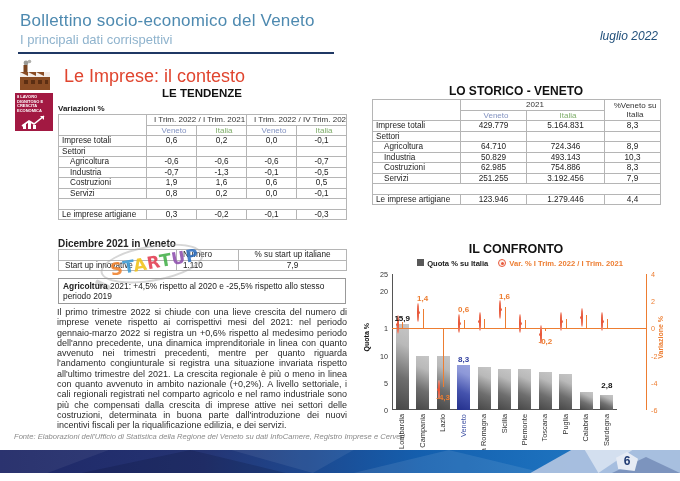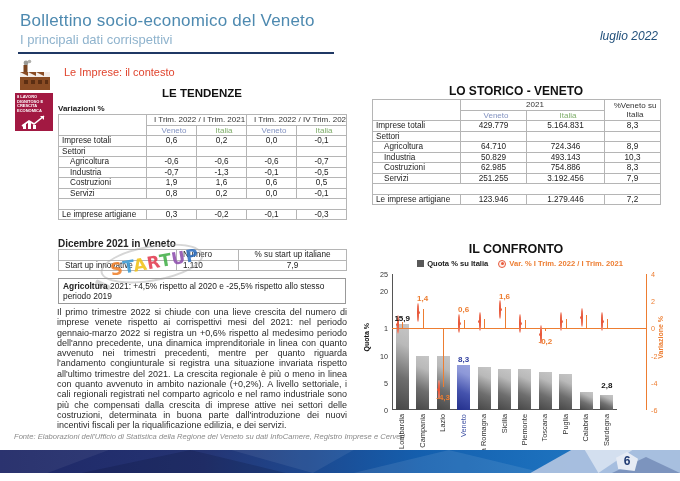--- a/index.html
+++ b/index.html
@@ -17,21 +17,21 @@
   .hdr-rule  { position:absolute; left:18px; top:52px; width:316px; height:2px; background:#1f3864; }
   .hdr-date  { position:absolute; right:22px; top:29px; font-size:12px; font-style:italic; color:#1f4e79; }
 
   
   .factory-wrap { position:absolute; left:16px; top:59px; width:38px; height:32px; }
   .sdg-badge { position:absolute; left:15px; top:93px; width:38px; height:38px; background:#a21942; color:#fff; padding:2px; }
   .sdg-txt { font-size:4px; font-weight:bold; line-height:4.5px; display:block; }
   .sdg-chart { position:absolute; left:6px; bottom:2px; width:26px; height:16px; }
 
   
-  .sec-title { position:absolute; left:64px; top:66px; font-size:11px; color:#e0452f; }
+  .sec-title { position:absolute; left:64px; top:66px; font-size:18px; color:#e0452f; }
   .tend-title { position:absolute; left:58px; top:87px; width:288px; text-align:center; font-size:11.5px; font-weight:bold; color:#111; }
   .var-label { position:absolute; left:58px; top:104px; font-size:8px; font-weight:bold; }
 
   
   table.dtable { border-collapse:collapse; table-layout:fixed; background:#fff; }
   table.dtable td { border:1px solid #b5b5b5; font-size:8.2px; height:10.5px; padding:0 2px; text-align:center; overflow:hidden; white-space:nowrap; }
   table.dtable td.lbl { text-align:left; padding-left:3px; }
   table.dtable td.lbl.ind { padding-left:11px; }
   table.dtable td.ghead { font-size:8px; color:#333;padding-left:7px; }
   table.dtable tr.spacer td { border-left:none; border-right:none; }
@@ -59,21 +59,21 @@
   .wm-text span:nth-child(7){color:#2e6fc0;}
 
   
   .body-par { position:absolute; left:57px; top:307px; width:290px; font-size:9px; line-height:10.3px; text-align:justify; color:#2b2b2b; }
   .fonte { position:absolute; left:14px; top:432px; font-size:7.6px; font-style:italic; color:#8a8a8a; }
 
   
   .storico-title { position:absolute; left:372px; top:84px; width:288px; text-align:center; font-size:12px; font-weight:bold; color:#111; }
   .conf-title { position:absolute; left:372px; top:242px; width:288px; text-align:center; font-size:12.5px; font-weight:bold; color:#111; }
   .legend { position:absolute; left:372px; top:259px; width:296px; display:flex; justify-content:center; align-items:center; gap:10px; font-size:7.6px; }
-  .leg-item { display:flex; align-items:center; gap:3px; }
+  .leg-item { display:flex; align-items:flex-start; gap:3px; }
   .leg-sq { width:7px; height:7px; background:#595959; }
   .leg-lbl-bar { color:#1a1a1a; font-weight:bold; }
   .leg-lbl-var { color:#ED7D31; font-weight:bold; }
   .ring { position:relative; width:8px; height:8px; border:1.6px solid #e8593c; border-radius:50%; background:#fdf2ec; }
   .ring::after { content:""; position:absolute; left:50%; top:50%; width:3px; height:3px; margin:-1.5px 0 0 -1.5px; border-radius:50%; background:#e8593c; }
 
   
   .chart { position:absolute; left:370px; top:268px; width:306px; height:188px; }
   .plot { position:absolute; left:22px; top:6px; width:225px; height:136px; border-left:1px solid #555; border-bottom:1px solid #555; }
   .ytick { position:absolute; width:16px; text-align:right; font-size:7.2px; color:#333; }
@@ -313,21 +313,21 @@
       <tr class="spacer">
         <td class="lbl"></td>
         <td></td>
         <td></td>
         <td></td>
       </tr>
       <tr>
         <td class="lbl">Le imprese artigiane</td>
         <td>123.946</td>
         <td>1.279.446</td>
-        <td>7,2</td>
+        <td>4,4</td>
       </tr>
     </tbody>
 </table>
 
 <div class="conf-title">IL CONFRONTO</div>
 <div class="legend">
   <div class="leg-item">
     <span class="leg-sq"></span>
     <span class="leg-lbl-bar">Quota % su Italia</span>
   </div>

